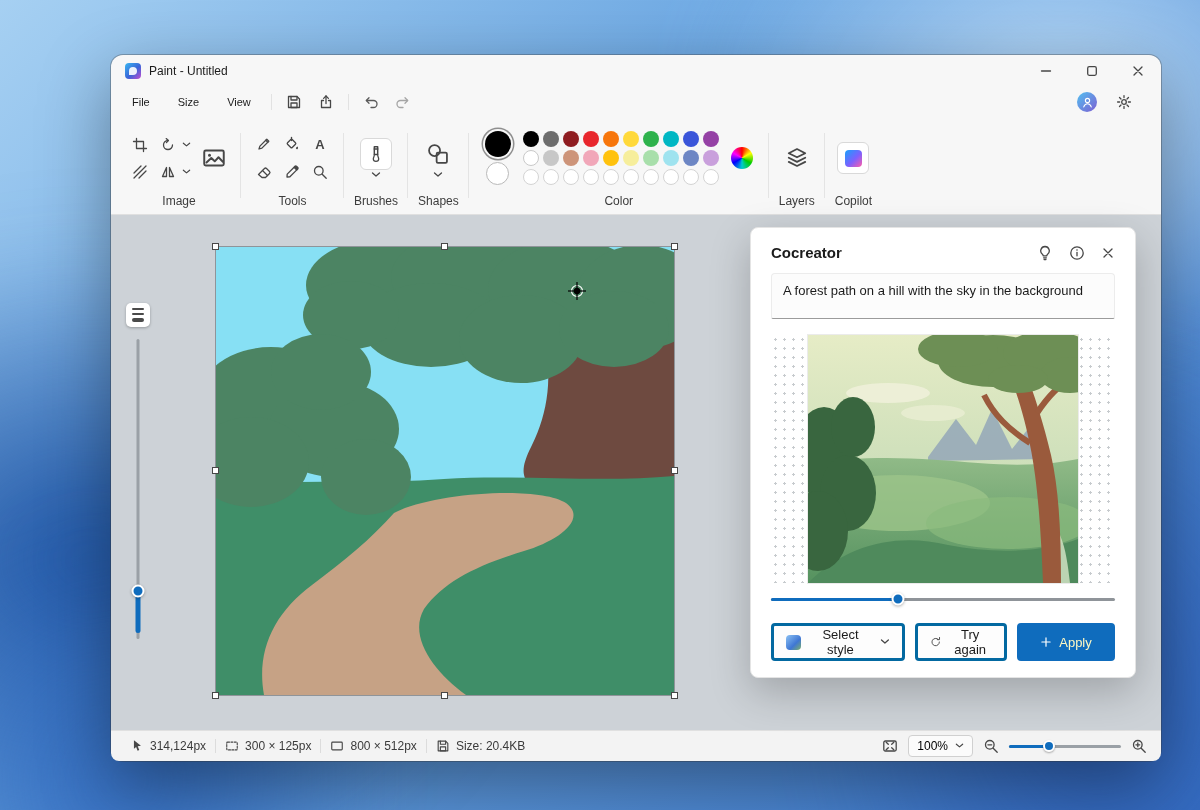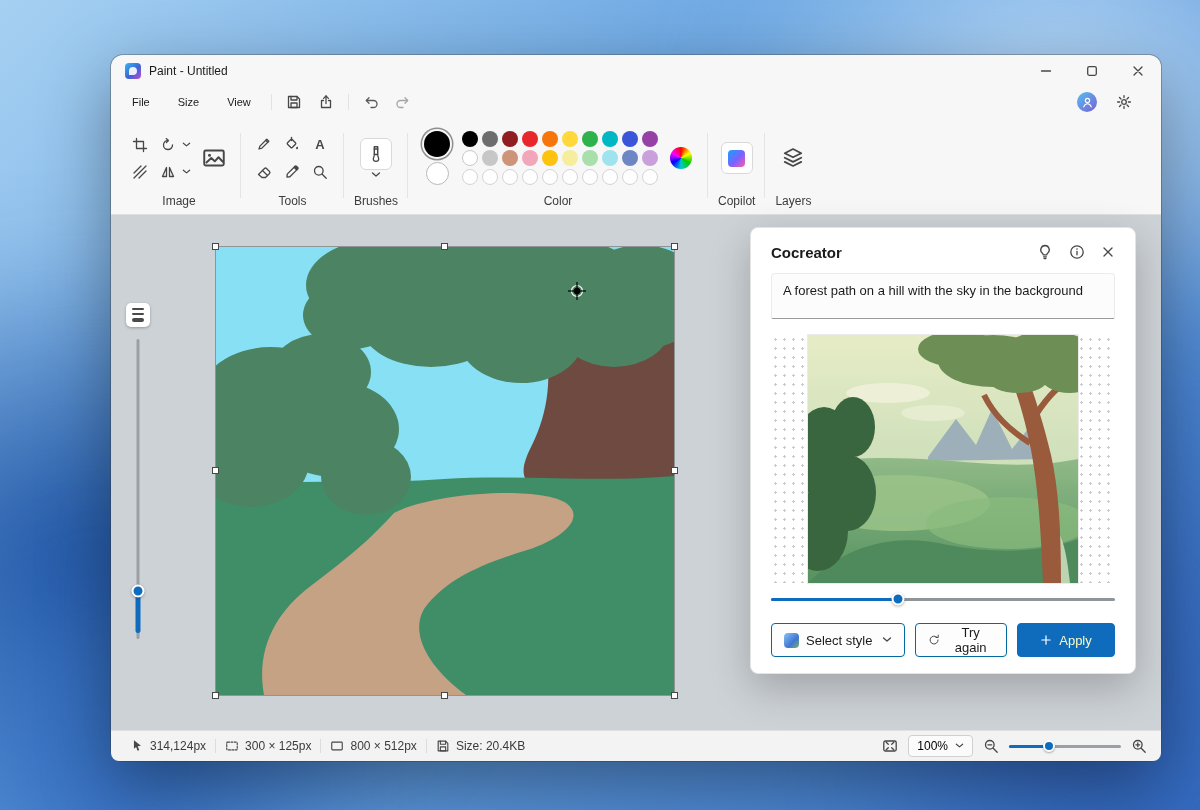--- a/index.html
+++ b/index.html
@@ -78,35 +78,35 @@
   .slider-icon{width:24px;height:24px;background:#fff;border-radius:5px;box-shadow:0 1px 3px rgba(0,0,0,.28);display:flex;flex-direction:column;gap:3px;align-items:center;justify-content:center;border:none;padding:0}
   .slider-icon span{display:block;background:#4a4a4a;border-radius:2px}
   .sl1{width:12px;height:1.5px}.sl2{width:12px;height:2.5px}.sl3{width:12px;height:3.5px}
   .vtrack-wrap{position:relative;width:24px;height:300px;margin-top:12px}
   .vtrack{position:absolute;left:50%;transform:translateX(-50%);top:0;bottom:0;width:3px;background:#9aa0a6;border-radius:2px}
   .vfill{position:absolute;left:50%;transform:translateX(-50%);bottom:6px;height:42px;width:5px;background:var(--accent);border-radius:3px}
   .vthumb{position:absolute;left:50%;transform:translate(-50%,-50%);top:252px;width:13px;height:13px;border-radius:50%;background:var(--accent);border:2px solid #fff;box-shadow:0 1px 3px rgba(0,0,0,.3)}
 
   
   .cocreator{position:absolute;right:25px;top:172px;width:386px;background:#fff;border:1px solid #e4e4e4;border-radius:8px;box-shadow:0 14px 40px rgba(0,0,0,.22);padding:16px 20px;z-index:6}
-  .ccr-header{display:flex;align-items:flex-start}
+  .ccr-header{display:flex;align-items:flex-end}
   .ccr-title{font-size:15px;font-weight:700}
   .ccr-icons{margin-left:auto;display:flex;gap:16px;align-items:center}
   .icon-btn{border:none;background:transparent;padding:0;display:flex;align-items:center;justify-content:center}
   .ccr-prompt{margin-top:12px;width:100%;height:46px;border:1px solid #ececec;border-bottom:1px solid #9b9b9b;background:#fcfcfc;border-radius:4px 4px 2px 2px;padding:8px 11px;font-size:13px;font-family:Liberation Sans, sans-serif;color:#1b1b1b;resize:none;line-height:1.4;outline:none}
   .ccr-image-area{margin-top:12px;height:248px;background-image:radial-gradient(#c7cbce 1.1px,transparent 1.1px);background-size:9px 9px;display:flex;justify-content:center}
   .ccr-image{width:270px;height:248px;box-shadow:0 0 0 1px rgba(0,0,0,.08)}
   .ccr-image svg{display:block;width:100%;height:100%}
   .ccr-creativity{margin-top:14px;font-size:13px}
   .ccr-slider{position:relative;height:16px;margin-top:8px}
   .htrack{position:absolute;top:7px;left:0;right:0;height:3px;background:#8f9499;border-radius:2px}
   .hfill{position:absolute;top:7px;left:0;height:3px;background:var(--accent);border-radius:2px}
   .hthumb{position:absolute;top:8px;transform:translate(-50%,-50%);width:13px;height:13px;border-radius:50%;background:var(--accent);border:2px solid #fff;box-shadow:0 1px 3px rgba(0,0,0,.3)}
   .ccr-buttons{display:flex;align-items:center;margin-top:16px;gap:10px}
-  .btn{display:flex;align-items:center;gap:7px;border:1px solid #0369a1;background:#fdfdfd;border-radius:4px;height:31px;padding:16px 12px;font-size:13px;color:#1b1b1b;font-family:inherit}
+  .btn{display:flex;align-items:center;gap:7px;border:3px solid #0369a1;background:#fdfdfd;border-radius:4px;height:31px;padding:16px 12px;font-size:13px;color:#1b1b1b;font-family:inherit}
   .style-btn{min-width:134px;justify-content:space-between}
   .style-ic{width:15px;height:15px;border-radius:4px;background:linear-gradient(135deg,#8cc2f4,#3f77d4 60%,#7db06a)}
   .apply-btn{margin-left:auto;background:var(--accent);border-color:var(--accent);color:#fef9c3;min-width:98px;justify-content:center}
 
   
   .statusbar{height:31px;background:#f3f3f3;border-top:1px solid #e0e0e0;display:flex;align-items:center;padding:0 10px;border-radius:0 0 8px 8px;font-size:12px;color:#3b3b3b}
   .sb-item{display:flex;align-items:center;gap:6px;padding:0 9px}
   .sb-sep{width:1px;height:14px;background:#dcdcdc}
   .sb-right{margin-left:auto;display:flex;align-items:center;gap:10px;padding-right:4px}
   .zoom-box{display:flex;align-items:center;gap:7px;border:1px solid #d0d0d0;background:#fbfbfb;border-radius:4px;padding:3px 8px;font-size:12px;font-family:inherit}
@@ -307,20 +307,36 @@
               </svg>
           </button>
           <svg class="ic" width="10" height="6" viewBox="0 0 10 6">
               <path d="M1.5 1l3.5 3 3.5-3"></path>
             </svg>
         </div>
       </div>
       <div class="group-label">Brushes</div>
     </div>
 
+    <div class="group">
+      <div class="group-content">
+        <div class="vstack">
+          <button class="tbtn" style="width:32px;height:32px">
+            <svg class="ic" width="22" height="22" viewBox="0 0 16 16">
+                <circle cx="5.5" cy="5.5" r="4"></circle>
+                <rect x="7" y="7" width="7.5" height="7.5" rx="1"></rect>
+              </svg>
+          </button>
+          <svg class="ic" width="10" height="6" viewBox="0 0 10 6">
+              <path d="M1.5 1l3.5 3 3.5-3"></path>
+            </svg>
+        </div>
+      </div>
+      <div class="group-label">Shapes</div>
+    </div>
 
     <div class="group" style="min-width:300px">
       <div class="group-content color-content">
         <div class="big-swatches">
           <button class="bs-black"></button>
           <button class="bs-white"></button>
         </div>
         <div class="color-grid">
             <div class="swatch" style="background: rgb(0, 0, 0);"></div>
             <div class="swatch" style="background: rgb(109, 109, 109);"></div>
@@ -353,38 +369,38 @@
             <div class="swatch empty"></div>
             <div class="swatch empty"></div>
           </div>
         <button class="color-wheel"></button>
       </div>
       <div class="group-label">Color</div>
     </div>
 
     <div class="group">
       <div class="group-content">
-        <button class="tbtn boxed">
-          <span class="copilot-logo"></span>
-        </button>
-      </div>
-      <div class="group-label">Copilot</div>
-    </div>
-
-    <div class="group">
-      <div class="group-content">
         <button class="tbtn" style="width:32px;height:32px">
           <svg class="ic" width="22" height="22" viewBox="0 0 16 16">
               <path d="M8 1.5l6 3-6 3-6-3z"></path>
               <path d="M2 7.8l6 3 6-3"></path>
               <path d="M2 10.8l6 3 6-3"></path>
             </svg>
         </button>
       </div>
       <div class="group-label">Layers</div>
+    </div>
+
+    <div class="group">
+      <div class="group-content">
+        <button class="tbtn boxed">
+          <span class="copilot-logo"></span>
+        </button>
+      </div>
+      <div class="group-label">Copilot</div>
     </div>
 
   </div>
 
   <div class="workarea">
 
     <div class="size-slider">
       <button class="slider-icon">
         <span class="sl1"></span>
           <span class="sl2"></span>

